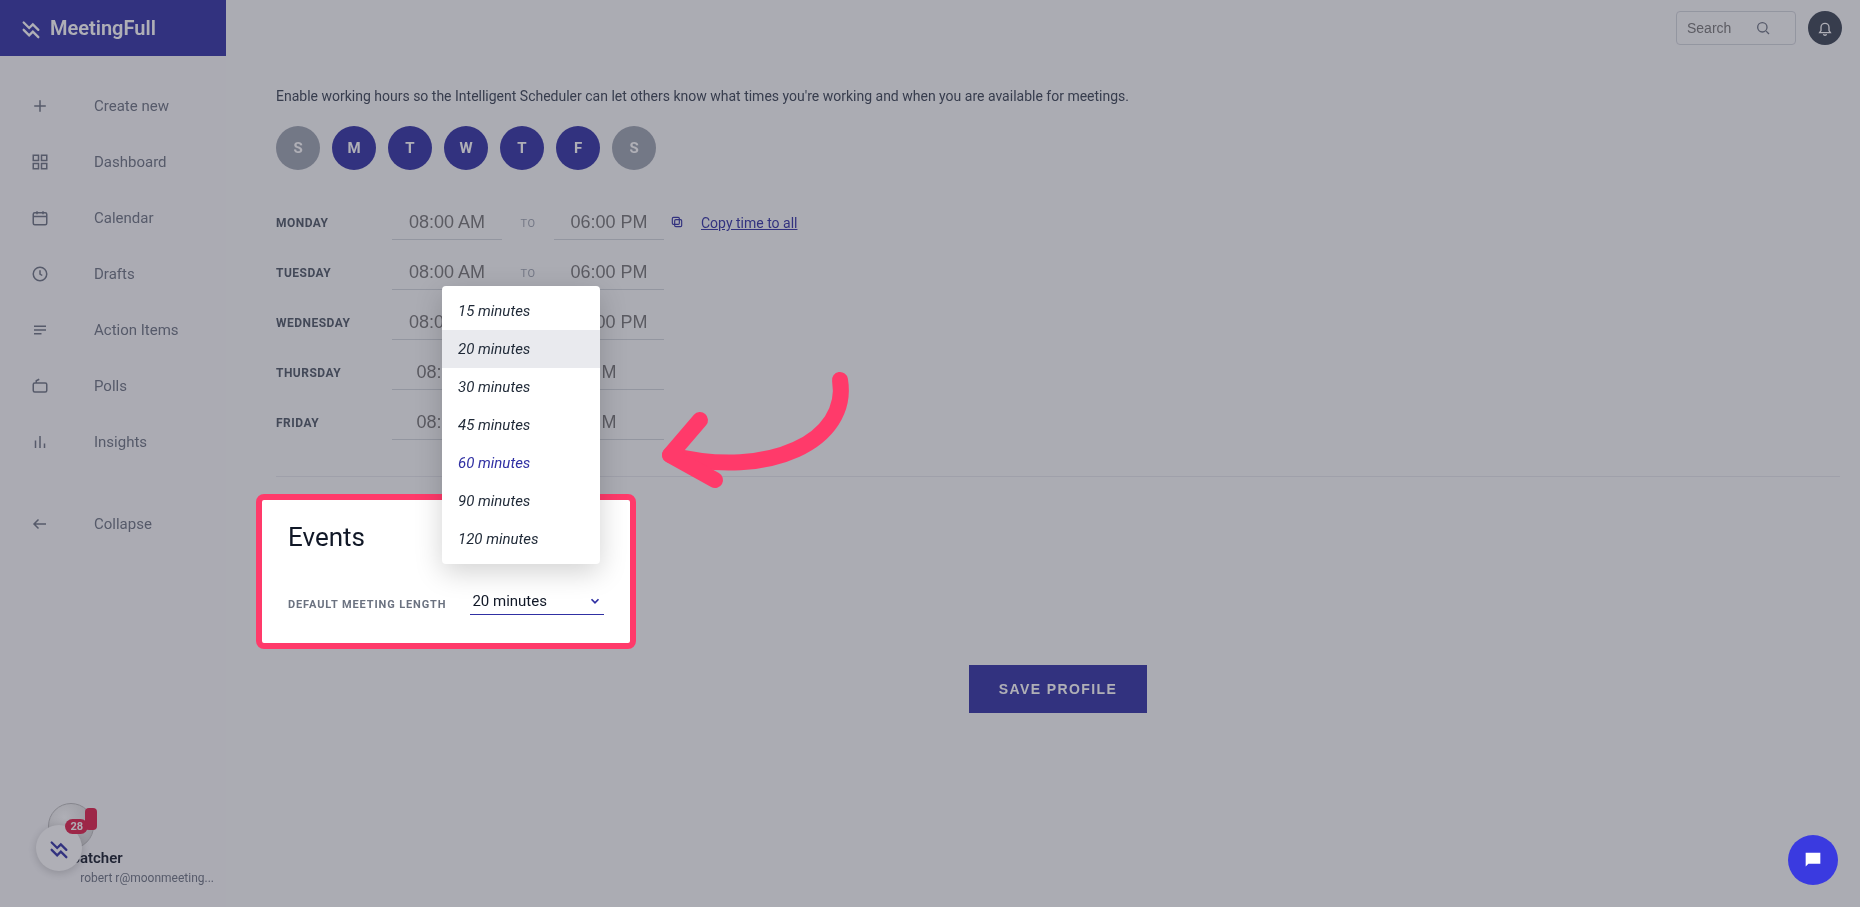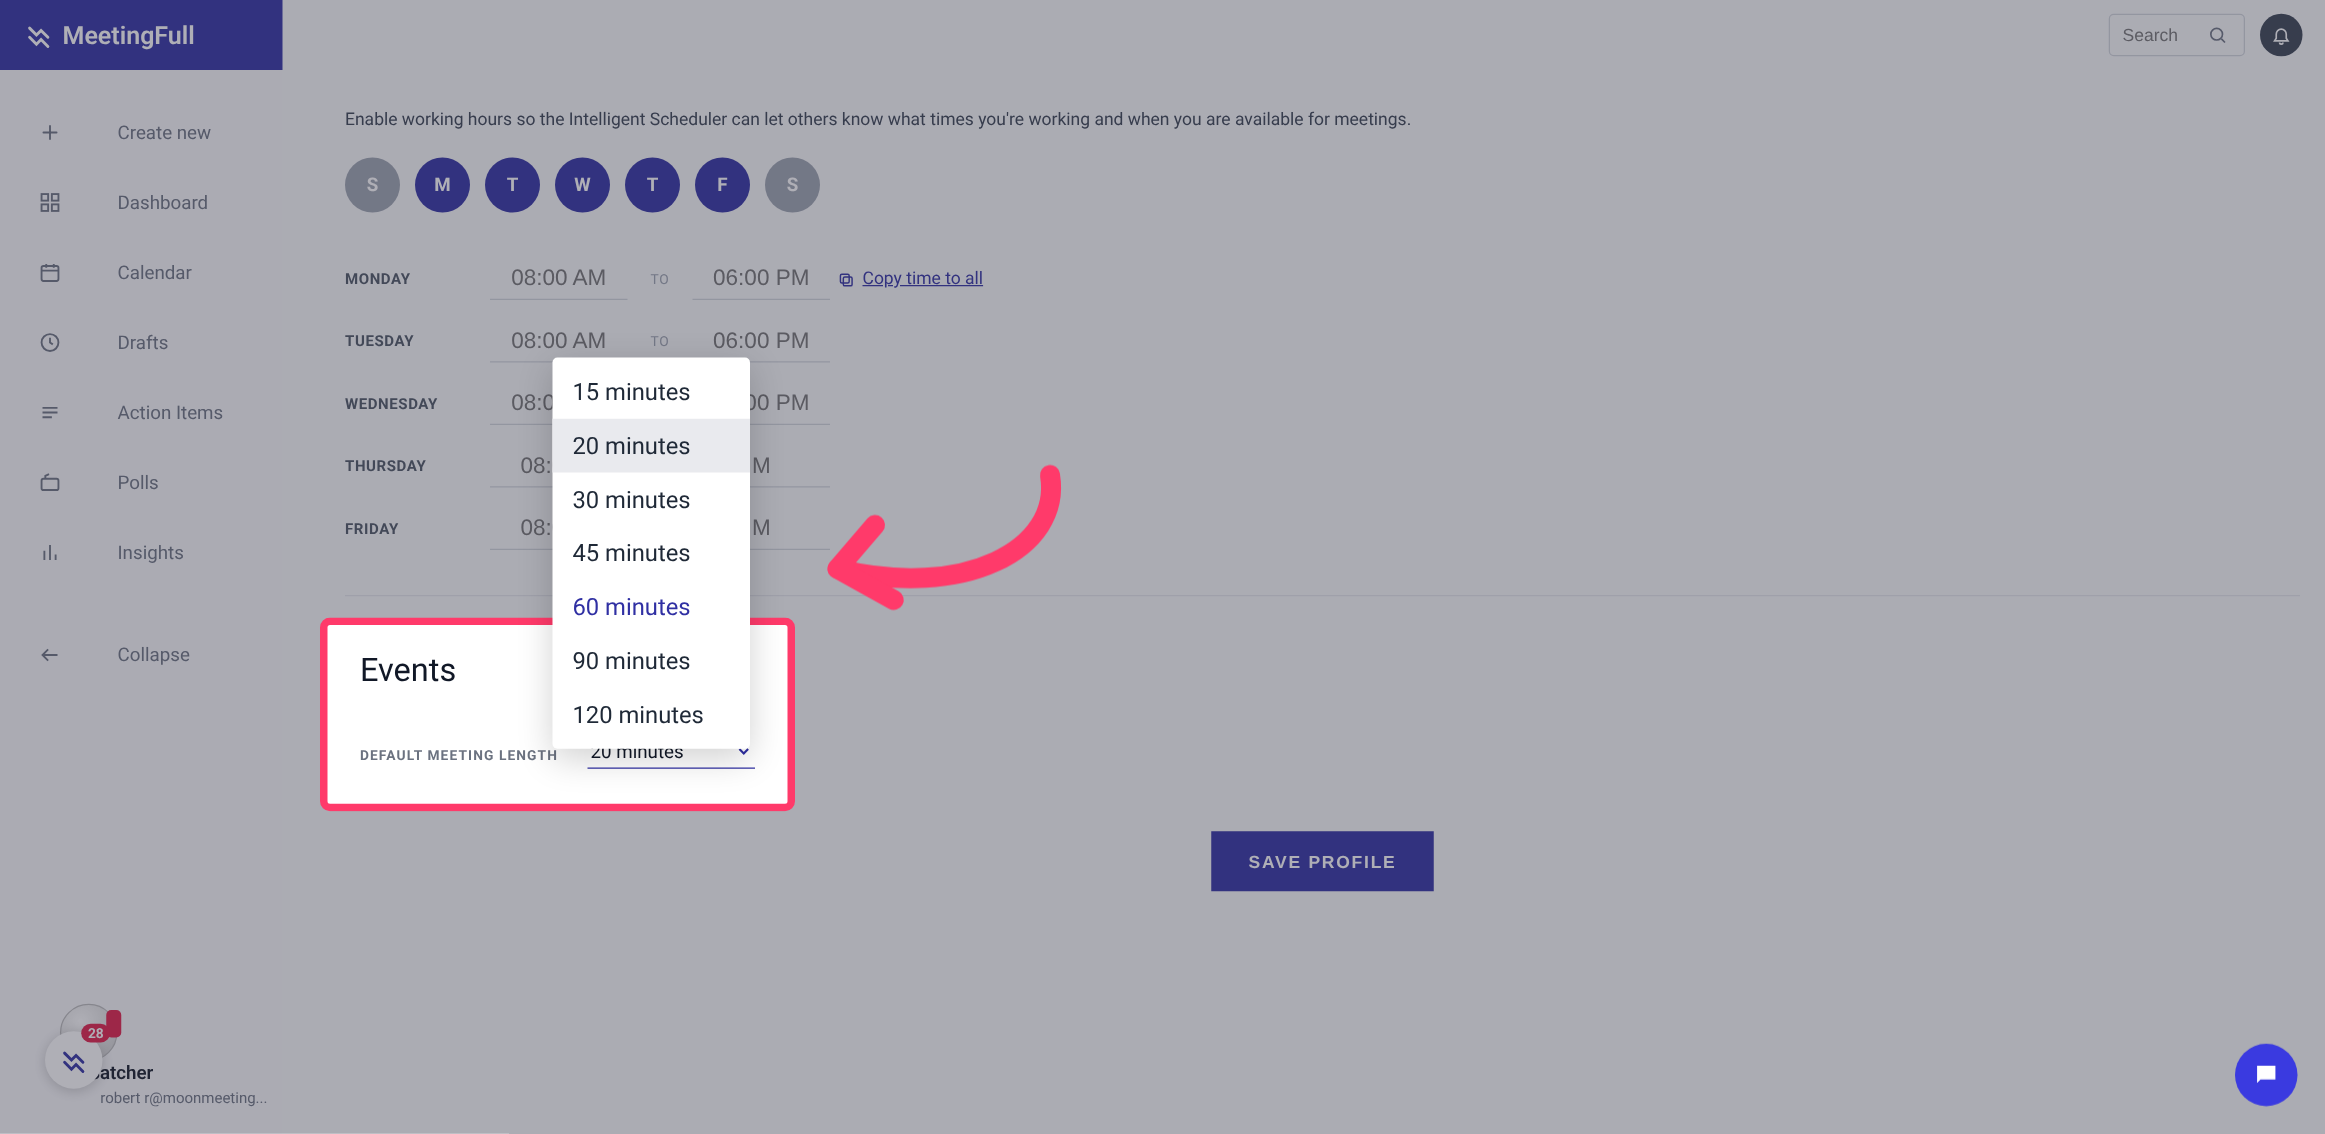--- a/index.html
+++ b/index.html
@@ -73,21 +73,21 @@
   
   .topbar {
     position: fixed; left: var(--sidebar-width); right:0; top:0; height:56px;
     background: var(--gray-bg);
     display:flex; align-items:center; justify-content:flex-end;
     padding-right: 18px; gap: 12px;
     z-index: 4;
   }
   .search-box {
     border:1px solid #d1d5db; border-radius:4px;
-    height:34px; width:109px; display:flex; align-items:center;
+    height:34px; width:120px; display:flex; align-items:center;
     padding: 0 8px; color:#9ca3af; background:#fff0;
   }
   .search-box input {
     border:none; background:transparent; outline:none; width:70px; font-size:14px; color:#374151;
   }
   .bell-circle {
     width:34px; height:34px; border-radius:50%; background:#374151;
     display:flex; align-items:center; justify-content:center; color:#fff;
   }
 
@@ -107,21 +107,21 @@
   .day-chip.off { background: #9ca3af; }
 
   .hours-grid { width: 540px; }
   .hours-row {
     display:grid; grid-template-columns: 110px 110px 40px 110px 150px;
     align-items:center; padding: 8px 0; gap: 6px;
   }
   .hours-day-label { font-size:12px; font-weight:700; letter-spacing:0.04em; color:#4b5563; text-transform:uppercase; }
   .time-input { border:none; border-bottom:1px solid #d1d5db; padding:6px 2px; font-size:18px; color:#737373; background:transparent; text-align:center; }
   .to-label { font-size:11px; color:#9ca3af; text-align:center; letter-spacing:0.05em; }
-  .copy-link { color: var(--primary); text-decoration:underline; font-size:14px; display:flex; align-items:flex-end; gap:6px; }
+  .copy-link { color: var(--primary); text-decoration:underline; font-size:14px; display:flex; align-items:flex-start; gap:17px; }
 
   .section-divider { border-top:1px solid var(--divider); margin: 28px 0; }
 
   
   .events-highlight {
     position:relative; display:inline-block;
     border: 6px solid var(--pink); border-radius:8px;
     background:#fff;
     padding: 20px 26px 28px;
     margin-top: 40px;
@@ -135,21 +135,21 @@
   .chev { color: var(--primary); font-size:14px; }
 
   
   .dropdown {
     position:absolute; left:442px; top:286px;
     width:158px; background:#fff; border-radius:4px;
     box-shadow: 0 8px 28px rgba(0,0,0,0.18);
     z-index: 60; padding: 6px 0;
   }
   .dropdown-item {
-    padding:10px 16px; font-size:19px; color:#1f2937; cursor:pointer;
+    padding:10px 16px; font-size:15px; color:#1f2937; cursor:pointer;font-style:italic;
   }
   .dropdown-item.highlight { background:#e9eaee; }
   .dropdown-item.current { color: var(--primary); }
 
   
   .save-row { display:flex; justify-content:center; margin-top:140px; }
   .save-btn {
     background: var(--primary); color:#fff; border:none;
     padding: 16px 30px; font-size:14px; font-weight:700; letter-spacing:0.1em;
     cursor:pointer;

